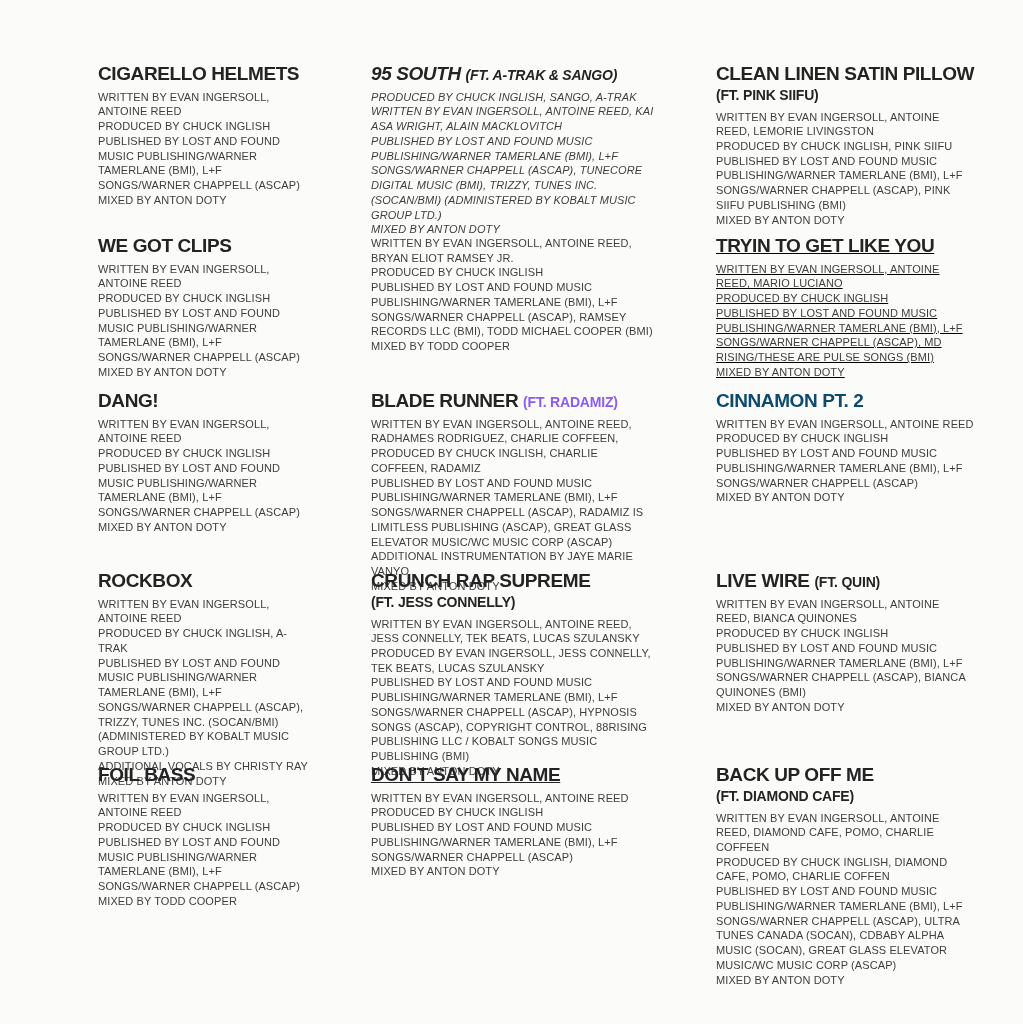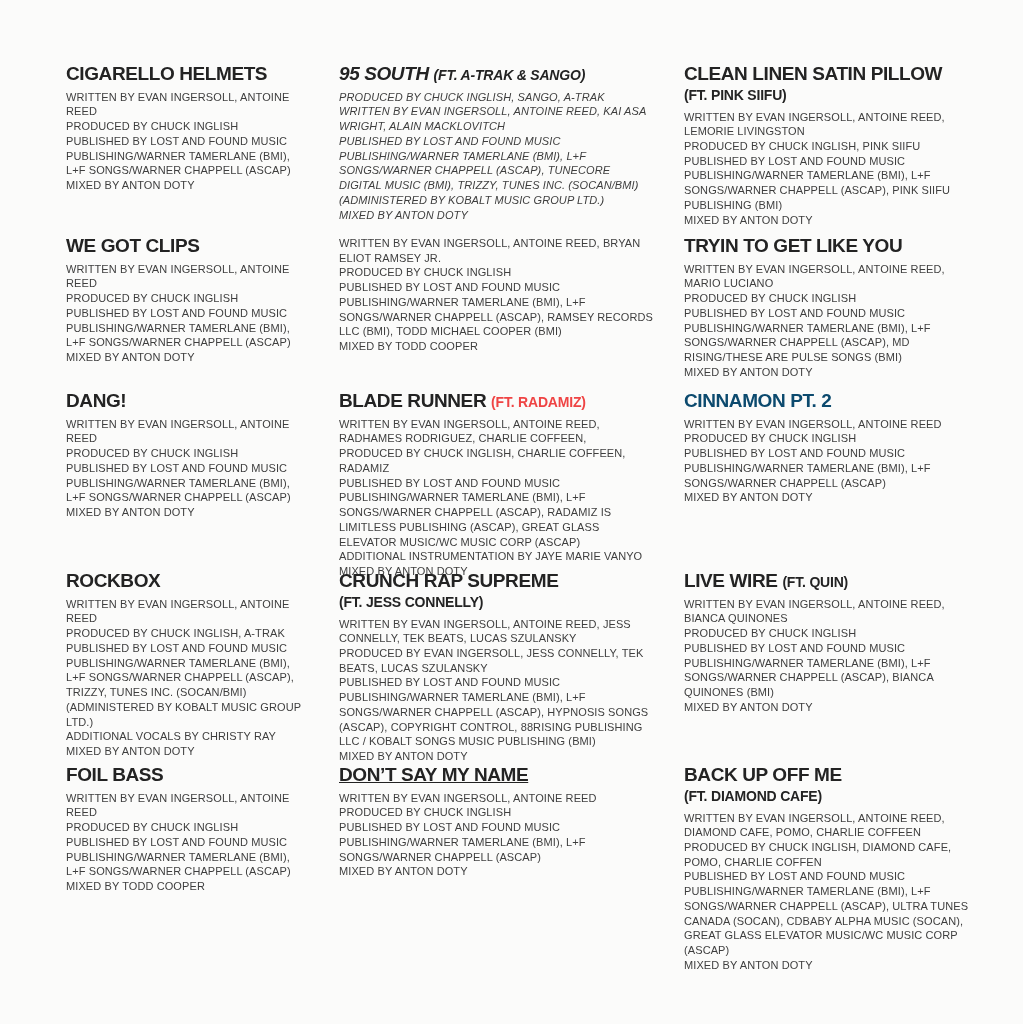--- a/index.html
+++ b/index.html
@@ -20,20 +20,21 @@
     padding: 64px 44px 20px 66px;
   }
   .grid {
     display: grid;
     grid-template-columns: 244px 316px 292px;
     column-gap: 29px;
     grid-template-rows: 172px 155px 180px 194px auto;
   }
   .song {
     overflow: visible;
+    margin-left: 32px;
   }
   .title {
     margin: 0 0 6px 0;
     font-weight: 800;
     color: #232323;
     font-size: 19px;
     line-height: 1.04;
     letter-spacing: -0.4px;
     text-transform: uppercase;
   }
@@ -121,21 +122,21 @@
   <section class="song" style="grid-area: 2 / 2;">
     <div class="credits">
           <p style="color: rgb(62, 62, 62);">WRITTEN BY EVAN INGERSOLL, ANTOINE REED, BRYAN ELIOT RAMSEY JR.</p>
           <p style="color: rgb(62, 62, 62);">PRODUCED BY CHUCK INGLISH</p>
           <p style="color: rgb(62, 62, 62);">PUBLISHED BY LOST AND FOUND MUSIC PUBLISHING/WARNER TAMERLANE (BMI), L+F SONGS/WARNER CHAPPELL (ASCAP), RAMSEY RECORDS LLC (BMI), TODD MICHAEL COOPER (BMI)</p>
           <p style="color: rgb(62, 62, 62);">MIXED BY TODD COOPER</p>
         </div>
   </section>
 
   <section class="song" style="grid-area: 3 / 2;">
-    <h2 class="title"><span class="t-main" style="color: rgb(35, 35, 35);">BLADE RUNNER </span><span class="t-feat" style="color: #ef4444;">(FT. RADAMIZ)</span></h2>
+    <h2 class="title"><span class="t-main" style="color: rgb(35, 35, 35);">BLADE RUNNER </span><span class="t-feat" style="color: #8b5cf6;">(FT. RADAMIZ)</span></h2>
     <div class="credits">
           <p style="color: rgb(62, 62, 62);">WRITTEN BY EVAN INGERSOLL, ANTOINE REED, RADHAMES RODRIGUEZ, CHARLIE COFFEEN,</p>
           <p style="color: rgb(62, 62, 62);">PRODUCED BY CHUCK INGLISH, CHARLIE COFFEEN, RADAMIZ</p>
           <p style="color: rgb(62, 62, 62);">PUBLISHED BY LOST AND FOUND MUSIC PUBLISHING/WARNER TAMERLANE (BMI), L+F SONGS/WARNER CHAPPELL (ASCAP), RADAMIZ IS LIMITLESS PUBLISHING (ASCAP), GREAT GLASS ELEVATOR MUSIC/WC MUSIC CORP (ASCAP)</p>
           <p style="color: rgb(62, 62, 62);">ADDITIONAL INSTRUMENTATION BY JAYE MARIE VANYO</p>
           <p style="color: rgb(62, 62, 62);">MIXED BY ANTON DOTY</p>
         </div>
   </section>
 
   <section class="song" style="grid-area: 4 / 2;">
@@ -161,21 +162,21 @@
   <section class="song" style="grid-area: 1 / 3;">
     <h2 class="title"><span class="t-main" style="color: rgb(35, 35, 35);">CLEAN LINEN SATIN PILLOW </span><span class="t-feat" style="color: rgb(35, 35, 35);">(FT. PINK SIIFU)</span></h2>
     <div class="credits">
           <p style="color: rgb(62, 62, 62);">WRITTEN BY EVAN INGERSOLL, ANTOINE REED, LEMORIE LIVINGSTON</p>
           <p style="color: rgb(62, 62, 62);">PRODUCED BY CHUCK INGLISH, PINK SIIFU</p>
           <p style="color: rgb(62, 62, 62);">PUBLISHED BY LOST AND FOUND MUSIC PUBLISHING/WARNER TAMERLANE (BMI), L+F SONGS/WARNER CHAPPELL (ASCAP), PINK SIIFU PUBLISHING (BMI)</p>
           <p style="color: rgb(62, 62, 62);">MIXED BY ANTON DOTY</p>
         </div>
   </section>
 
-  <section class="song" style="grid-area: 2 / 3;">
+  <section class="song" style="grid-area: 2 / 3; text-decoration: underline;">
     <h2 class="title"><span class="t-main" style="color: rgb(35, 35, 35);">TRYIN TO GET LIKE YOU</span><span class="t-feat"></span></h2>
     <div class="credits">
           <p style="color: rgb(62, 62, 62);">WRITTEN BY EVAN INGERSOLL, ANTOINE REED, MARIO LUCIANO</p>
           <p style="color: rgb(62, 62, 62);">PRODUCED BY CHUCK INGLISH</p>
           <p style="color: rgb(62, 62, 62);">PUBLISHED BY LOST AND FOUND MUSIC PUBLISHING/WARNER TAMERLANE (BMI), L+F SONGS/WARNER CHAPPELL (ASCAP), MD RISING/THESE ARE PULSE SONGS (BMI)</p>
           <p style="color: rgb(62, 62, 62);">MIXED BY ANTON DOTY</p>
         </div>
   </section>
 
   <section class="song" style="grid-area: 3 / 3;">

